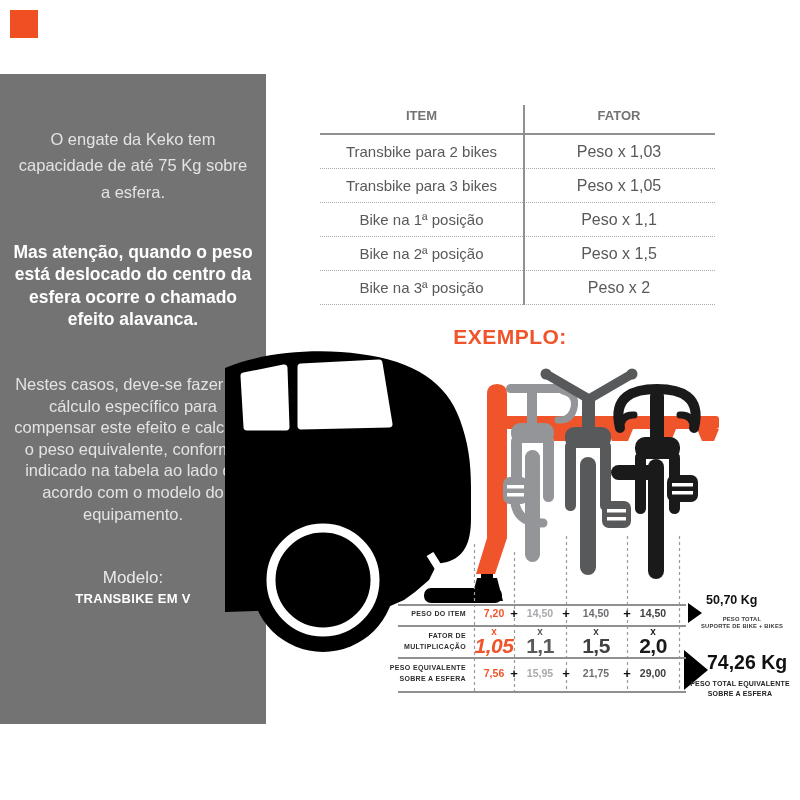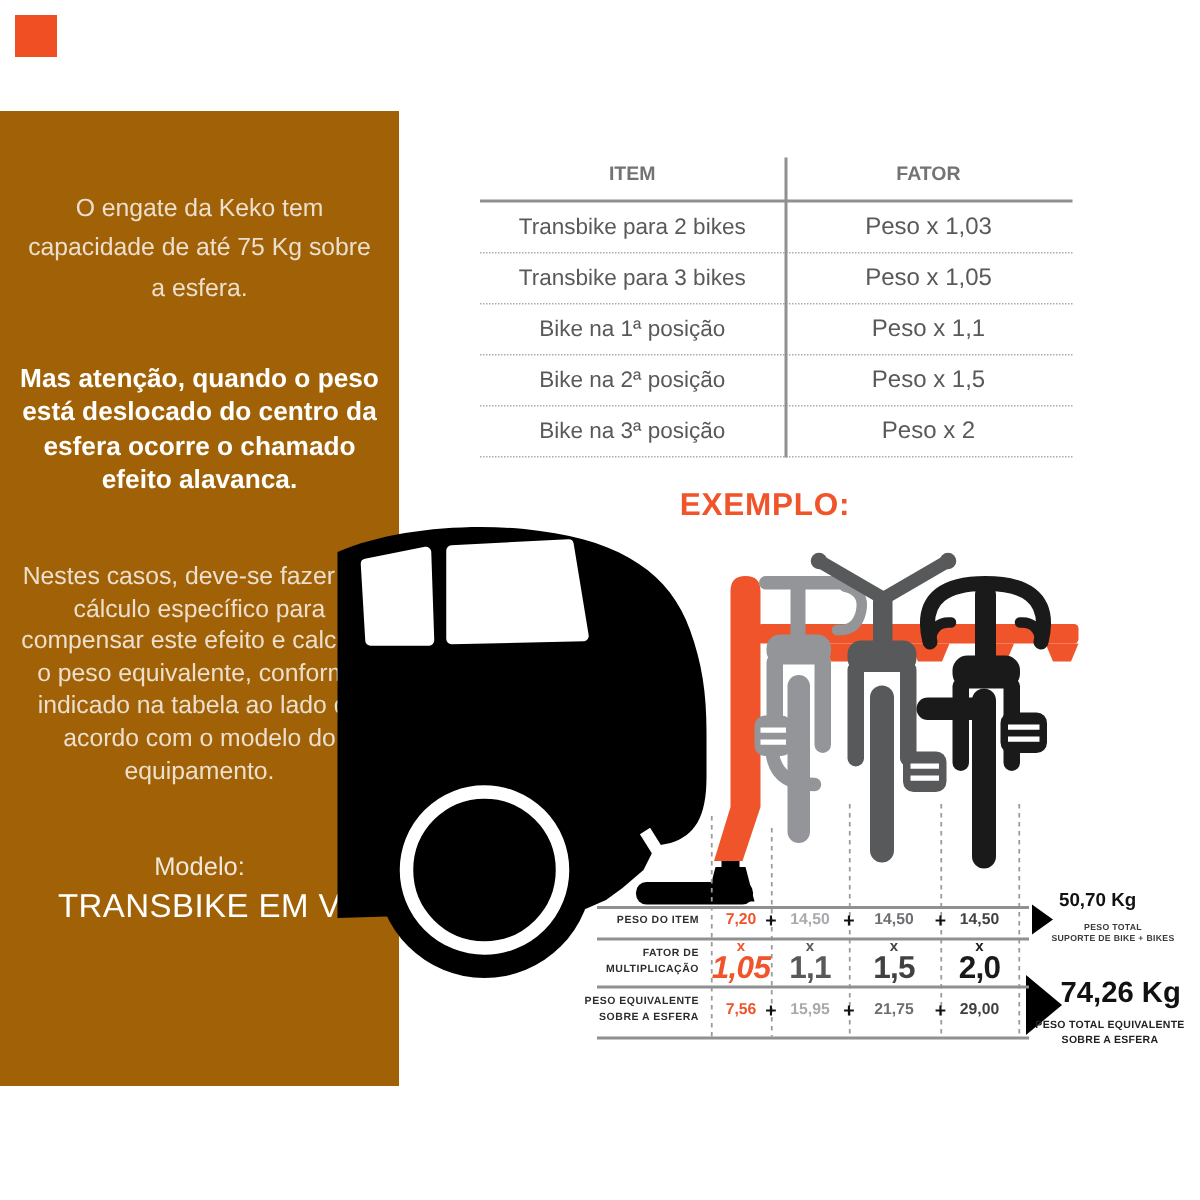--- a/index.html
+++ b/index.html
@@ -1,29 +1,29 @@
 <!DOCTYPE html>
 <html><head>
 <meta charset="utf-8">
 <style>
   html,body{margin:0;padding:0;background:#ffffff;}
   .stage{position:relative;width:800px;height:800px;background:#fff;overflow:hidden;
          font-family:"Liberation Sans", sans-serif;}
   
   .brand-square{position:absolute;left:10px;top:10px;width:28px;height:28px;background:#ef4f23;}
   
-  .panel{position:absolute;left:0;top:74px;width:266px;height:650px;background:#a16207;
+  .panel{position:absolute;left:0;top:74px;width:266px;height:650px;background:#737373;
          color:#fff;text-align:center;box-sizing:border-box;padding:52px 13px 0 13px;}
   .panel p{margin:0;}
   .p-light{color:rgba(255,255,255,0.8);font-size:16.5px;line-height:1.6;}
   .p-bold{color:#ffffff;font-weight:bold;font-size:17.5px;line-height:1.27;margin-top:36px !important;}
   .p-note{margin-top:44px !important;line-height:1.31;font-size:16.5px;}
   .model-block{margin-top:42px;}
   .model-label{color:rgba(255,255,255,0.85);font-size:17px;line-height:1.3;}
-  .model-name{color:#fff;font-weight:normal;font-size:22px;letter-spacing:.3px;margin-top:2px;}
+  .model-name{color:#fff;font-weight:bold;font-size:13px;letter-spacing:.3px;margin-top:2px;}
   
   .ftable{position:absolute;left:320px;top:100px;width:395px;color:#58595B;}
   .frow{display:flex;height:33px;align-items:center;border-bottom:1px dotted #ababab;}
   .fhead{border-bottom:2px solid #8f9092;height:33px;}
   .frow:last-of-type{border-bottom:2px solid #8f9092;}
   .fcell-l{width:203px;text-align:center;font-size:15px;}
   .fcell-r{flex:1;text-align:center;font-size:16px;}
   .fhead .fcell-l,.fhead .fcell-r{color:#737373;font-weight:bold;font-size:13px;line-height:1.15;}
   .vdiv{position:absolute;left:203px;top:5px;bottom:0;width:1.5px;background:#8f9092;}
   .exemplo{position:absolute;left:510px;top:325px;transform:translateX(-50%);

